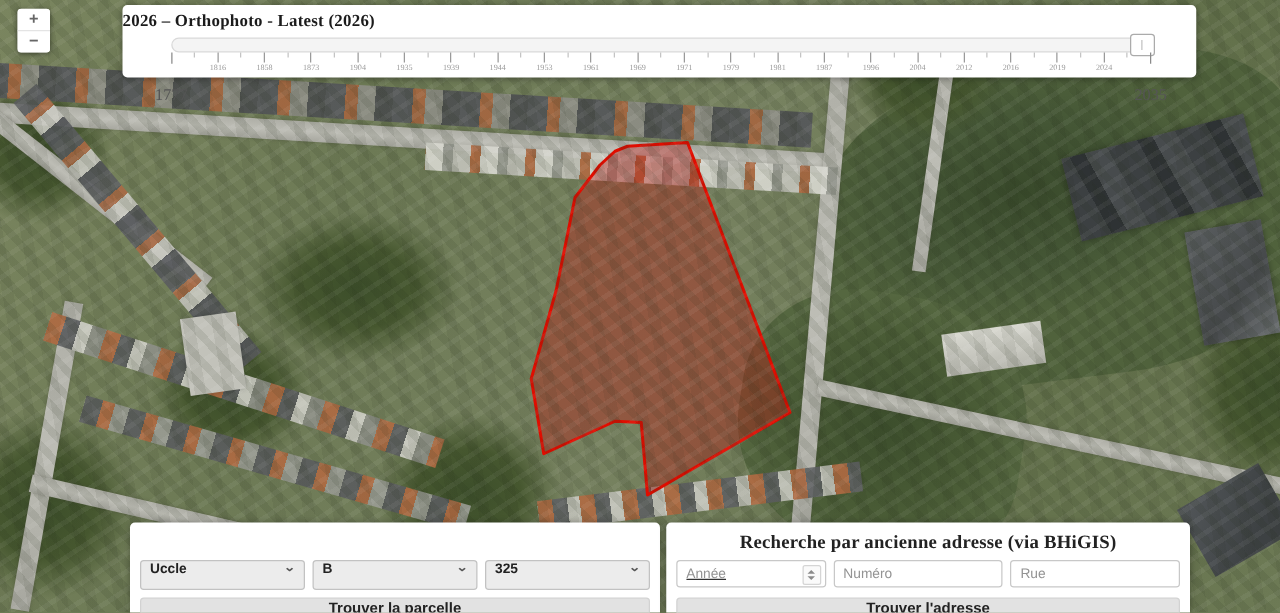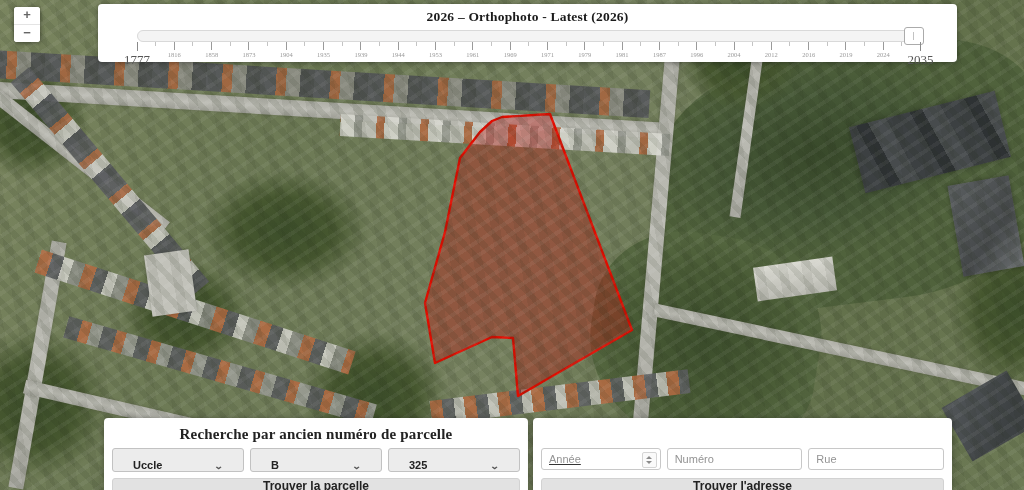--- a/index.html
+++ b/index.html
@@ -26,44 +26,44 @@
   
   #zoomctl{left:14px;top:7px;width:26px;border-radius:3px;overflow:hidden;
     box-shadow:0 1px 4px rgba(0,0,0,.45);background:#fff;}
   #zoomctl .zbtn{height:17px;line-height:16px;text-align:center;background:#fff;color:#666;
     font:700 13px "Liberation Sans",sans-serif;cursor:pointer;}
   #zoomctl .zbtn + .zbtn{border-top:1px solid #e4e4e4;}
 
   
   #timebar{left:98px;top:4px;width:859px;height:58px;background:#fff;border-radius:4px;
     box-shadow:0 1px 5px rgba(0,0,0,.35);}
-  #tb-title{position:absolute;left:0;right:0;top:5px;text-align:center;
+  #tb-title{position:absolute;left:0;right:0;top:5px;text-align:left;
     font:600 13.5px "Liberation Serif","DejaVu Serif",serif;color:#1b1b1b;letter-spacing:.2px;}
   #track{position:absolute;left:39px;top:26px;width:784px;height:10px;background:#f4f4f4;
     border:1px solid #d9d9d9;border-radius:6px;}
   #thumb{position:absolute;right:-2px;top:-4px;width:18px;height:16px;background:#fff;
     border:1px solid #ababab;border-radius:3px;}
   #thumb::after{content:"";position:absolute;left:8px;top:4px;width:1px;height:8px;background:#c2c2c2;}
   #ticks{position:absolute;left:39px;top:38px;width:784px;display:flex;justify-content:space-between;}
   .tick{width:0;display:flex;flex-direction:column;align-items:center;}
   .tick i{display:block;width:1px;height:4px;background:#c4c4c4;}
   .tick.major i{height:8px;background:#9a9a9a;}
   .tick b{font:400 6.5px "Liberation Serif","DejaVu Serif",serif;color:#9a9a9a;margin-top:1px;white-space:nowrap;}
   .tick.end i{height:9px;background:#8a8a8a;}
-  .tick.end b{font-size:13px;color:#555;margin-top:1px;text-align:center;}
+  .tick.end b{font-size:13px;color:#555;margin-top:17px;text-align:center;}
 
   
   .panel{background:#fff;border-radius:4px;box-shadow:0 1px 6px rgba(0,0,0,.35);top:418px;height:100px;}
   #panel-parcel{left:104px;width:424px;}
   #panel-address{left:533px;width:419px;}
   .panel h2{margin:8px 8px 0;text-align:center;font:600 15px "Liberation Serif","DejaVu Serif",serif;
     color:#222;letter-spacing:.2px;}
   .fieldrow{position:absolute;left:8px;right:8px;top:30px;display:flex;gap:6px;}
   .sel{flex:1;height:22px;background:#ececec;border:1px solid #c2c2c2;border-radius:3px;
-    display:flex;align-items:flex-end;padding:0 20px;font:600 11px "Liberation Sans",sans-serif;color:#222;cursor:pointer;}
+    display:flex;align-items:flex-start;padding:0 7px;font:600 11px "Liberation Sans",sans-serif;color:#222;cursor:pointer;}
   .sel .chev{margin-left:auto;font-size:9px;color:#555;transform:scaleX(1.3);}
   .inputrow input{flex:1;height:22px;min-width:0;background:#fff;border:1px solid #c8c8c8;border-radius:3px;
     padding:0 7px;font:400 11px "Liberation Sans",sans-serif;color:#333;box-sizing:border-box;}
   .inputrow input::placeholder{color:#939393;}
   .numwrap{flex:1;position:relative;display:flex;}
   .numwrap input{width:100%;padding-right:22px;text-decoration:underline;}
   .spin{position:absolute;right:4px;top:4px;width:13px;height:14px;border:1px solid #d5d5d5;border-radius:2px;
     display:flex;flex-direction:column;align-items:center;justify-content:center;gap:2px;cursor:pointer;background:#fafafa;}
   .spin s{display:block;width:0;height:0;border-left:3px solid transparent;border-right:3px solid transparent;}
   .spin .up{border-bottom:3px solid #8b8b8b;}
@@ -295,39 +295,39 @@
         <b></b>
       </div>
       <div class="tick major end">
         <i></i>
         <b>2035</b>
       </div>
     </div>
 </div>
 
 <div id="panel-parcel" class="panel abs">
-  <h2>Recherche par ancien numéro de parcelle</h2>
   <div class="fieldrow">
     <div class="sel">
       <span>Uccle</span>
       <span class="chev">⌄</span>
     </div>
     <div class="sel">
       <span>B</span>
       <span class="chev">⌄</span>
     </div>
     <div class="sel">
       <span>325</span>
       <span class="chev">⌄</span>
     </div>
   </div>
   <div class="gobtn">Trouver la parcelle</div>
 </div>
 
 <div id="panel-address" class="panel abs">
+  <h2>Recherche par ancienne adresse (via BHiGIS)</h2>
   <div class="fieldrow inputrow">
     <div class="numwrap">
       <input type="text" placeholder="Année" style="">
       <div class="spin">
         <s class="up"></s>
           <s class="dn"></s>
       </div>
     </div>
     <input type="text" placeholder="Numéro" style="">
     <input type="text" placeholder="Rue" style="">

